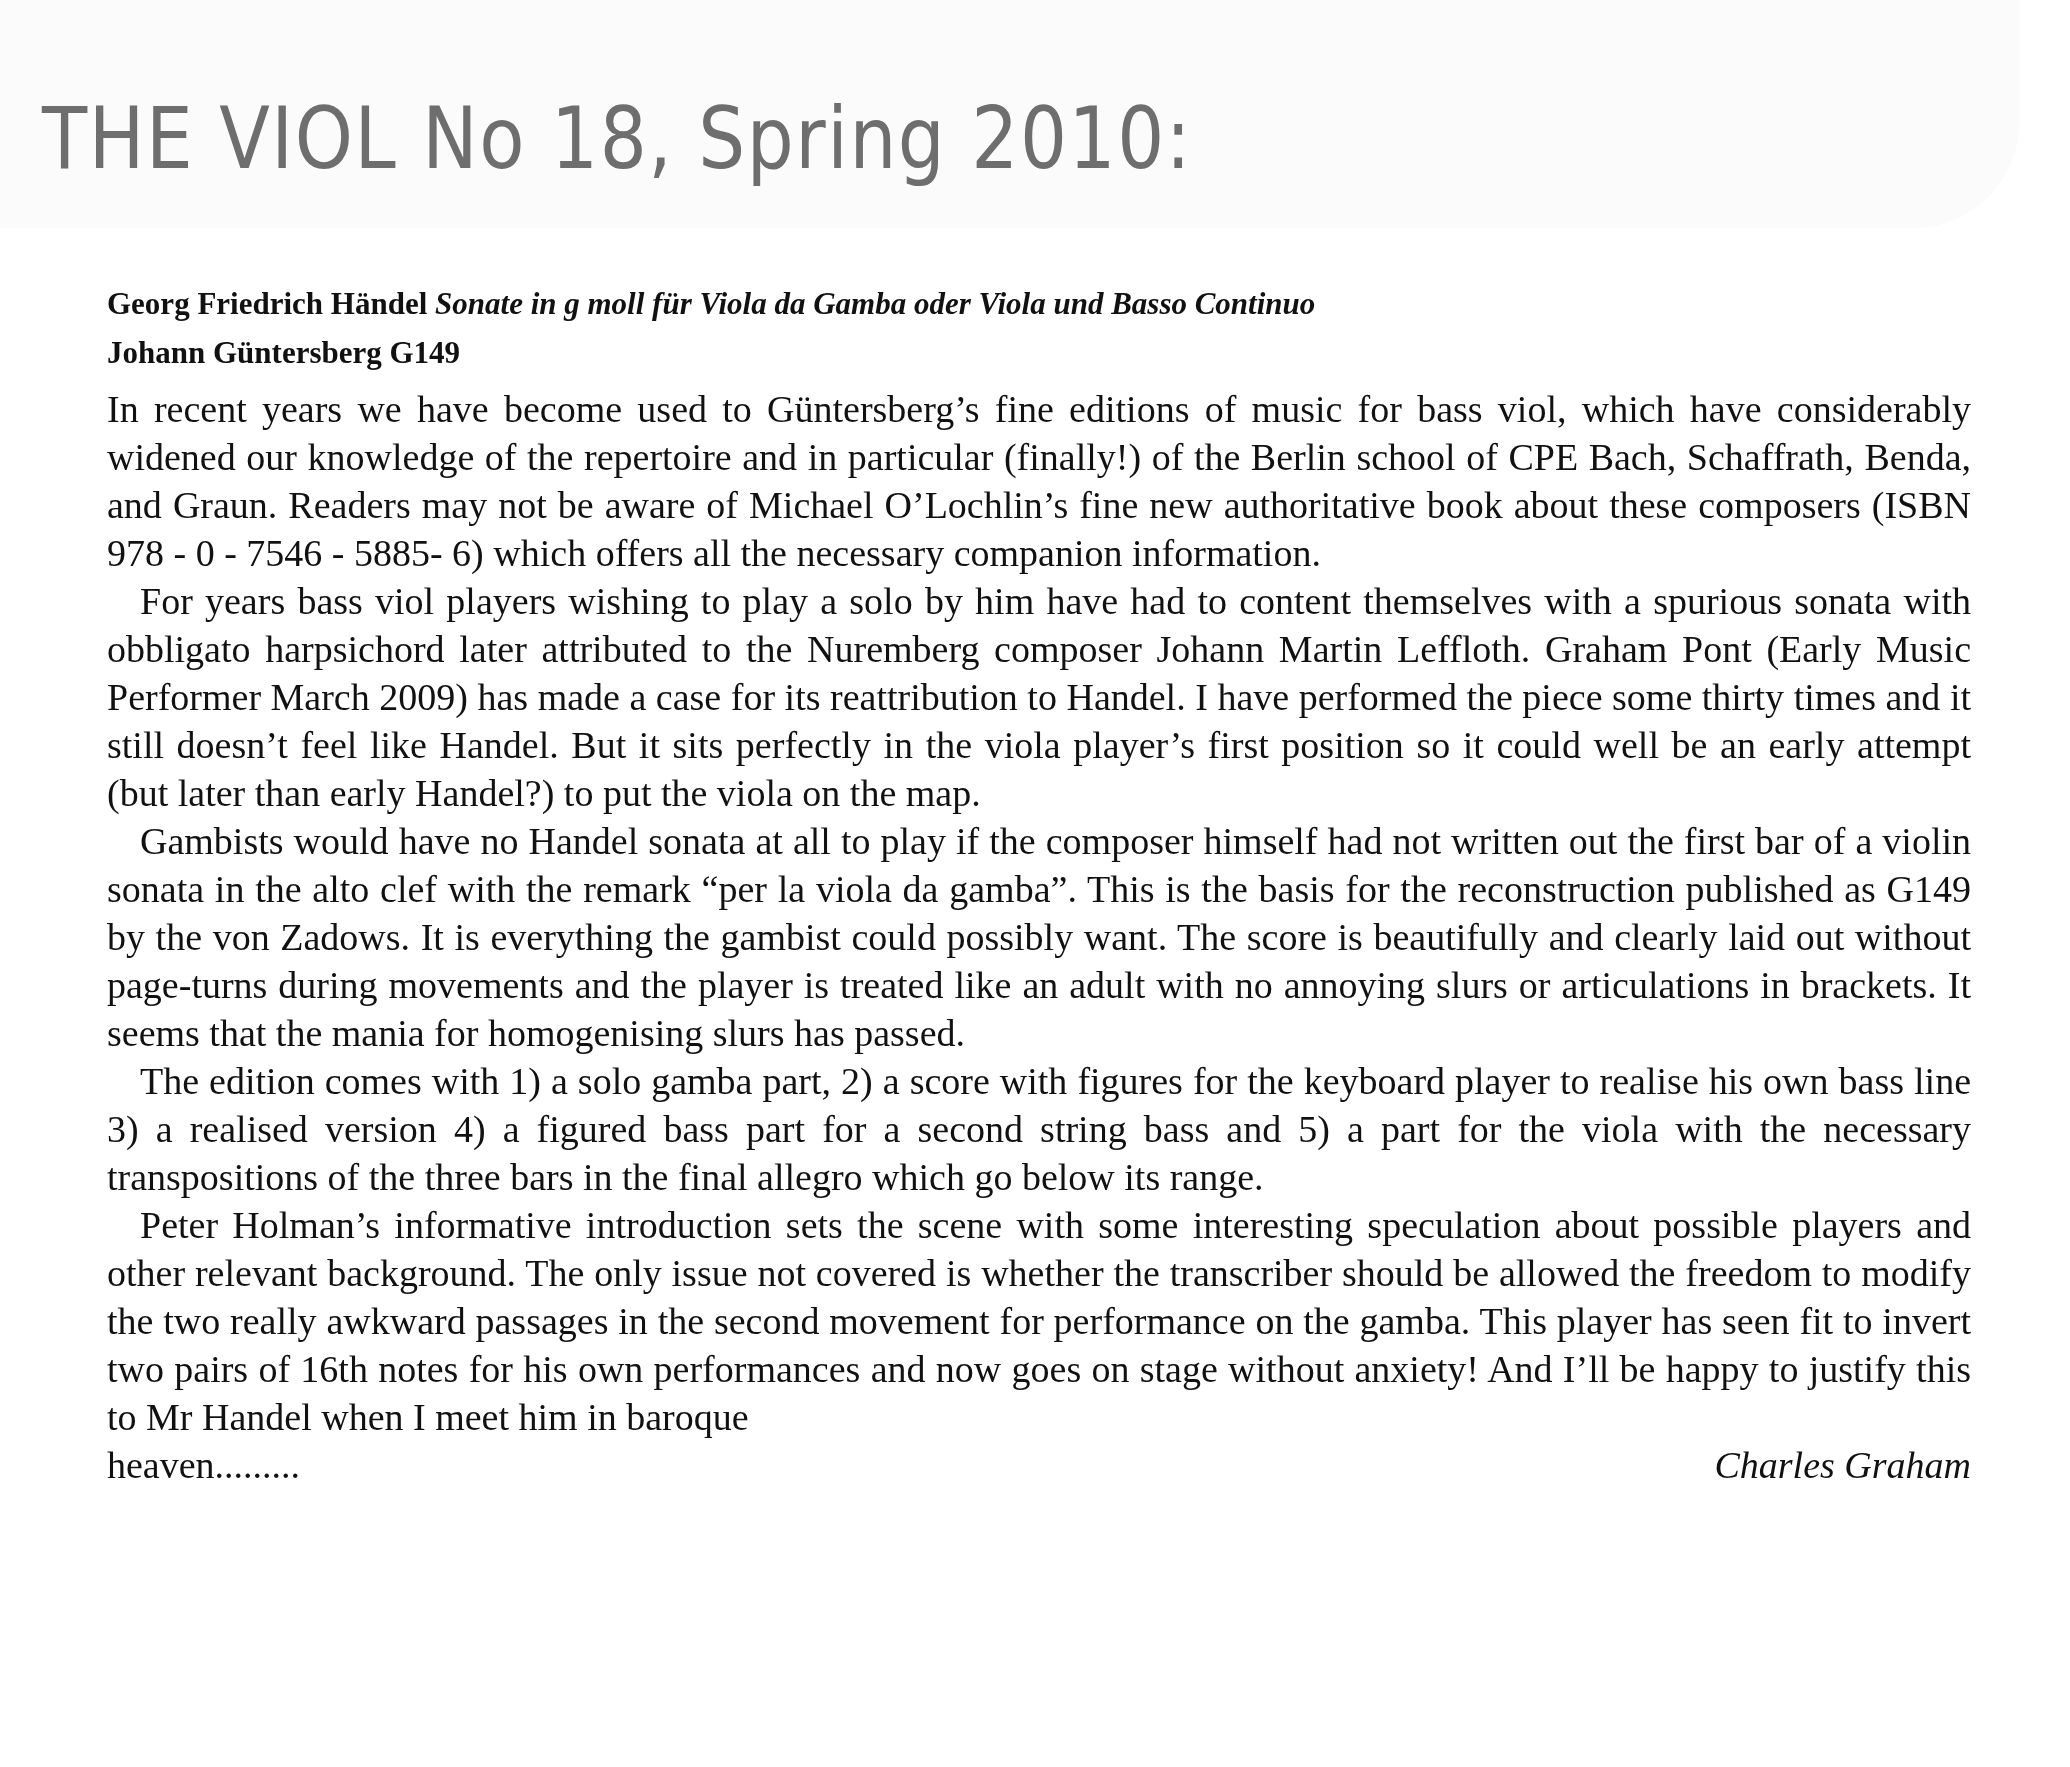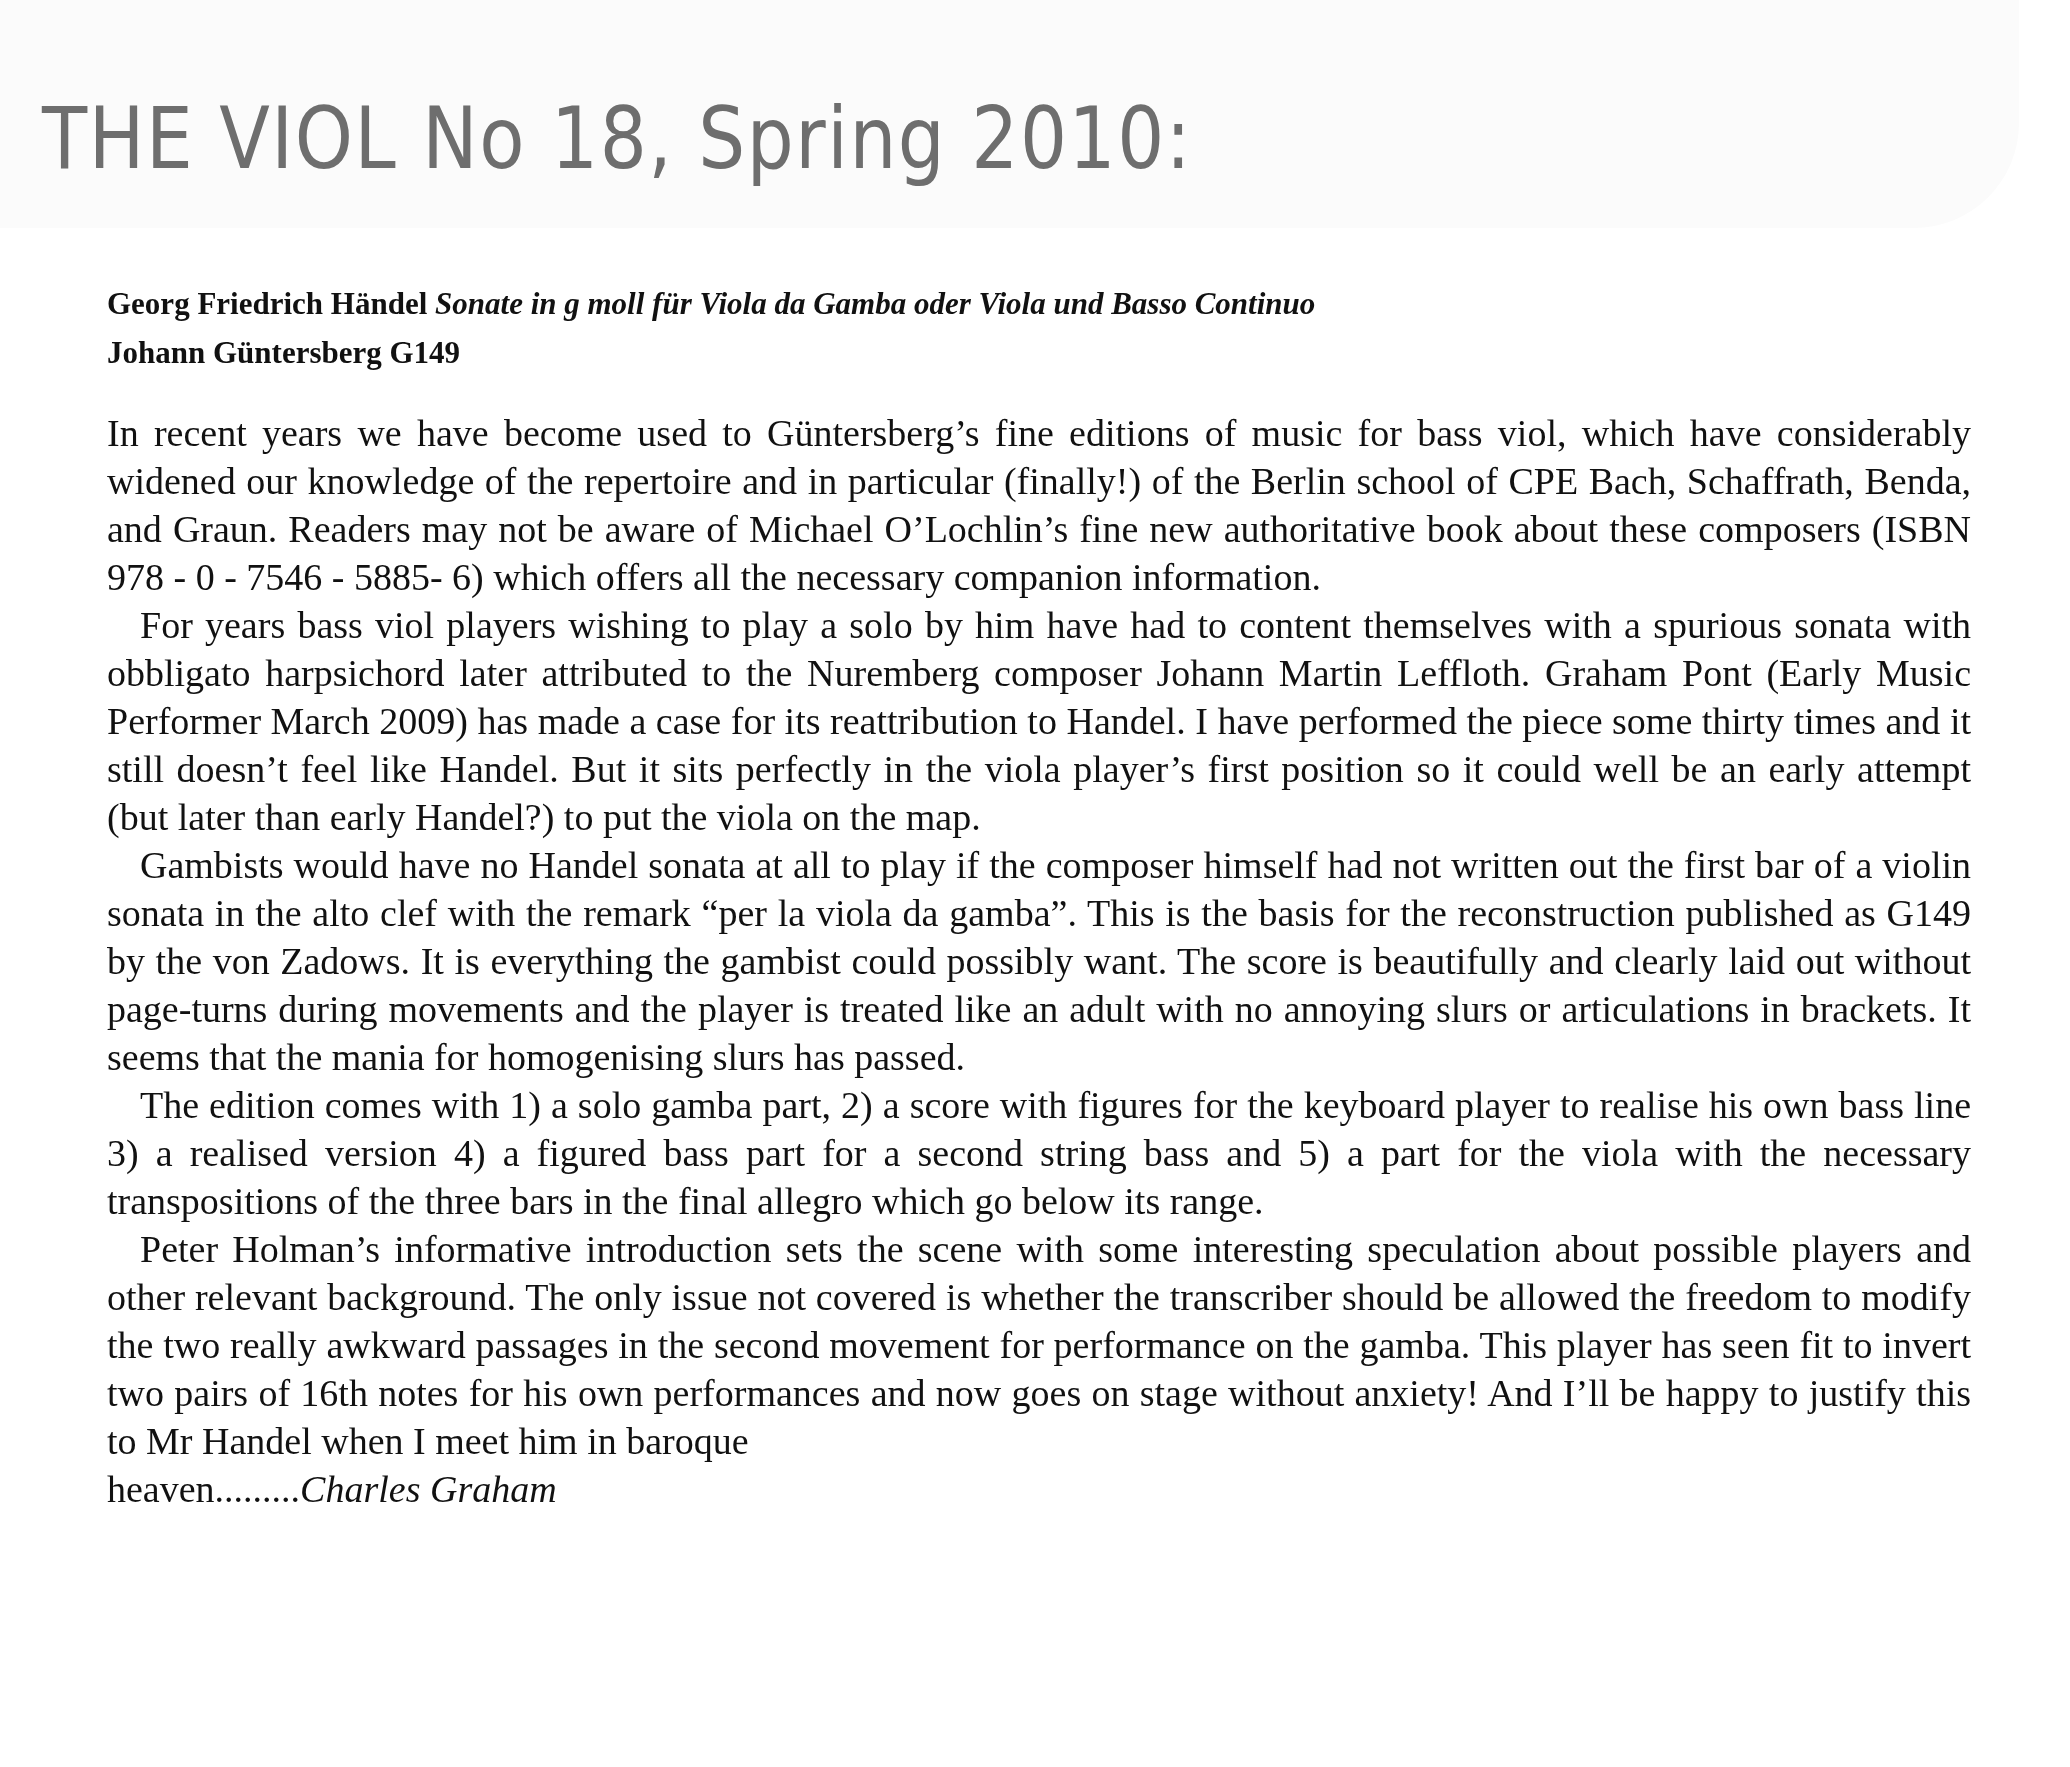--- a/index.html
+++ b/index.html
@@ -46,35 +46,36 @@
   .heading {
     font-size: 31px;
     line-height: 49px;
     font-weight: bold;
     white-space: nowrap;
   }
   .heading .work {
     font-style: italic;
   }
   .body-text {
-    margin-top: 32px;
+    margin-top: 8px;
     font-size: 38px;
     line-height: 48px;
     text-align: justify;
     text-align-last: left;
   }
   .para {
     margin: 0;
     text-indent: 0;
   }
   .para.indent {
     text-indent: 33px;
   }
   .closing-line {
     display: flex;
+    justify-content: space-between;
     font-size: 38px;
     line-height: 48px;
   }
   .signature {
     font-style: italic;
   }
 </style>
 </head>
 <body>
 

